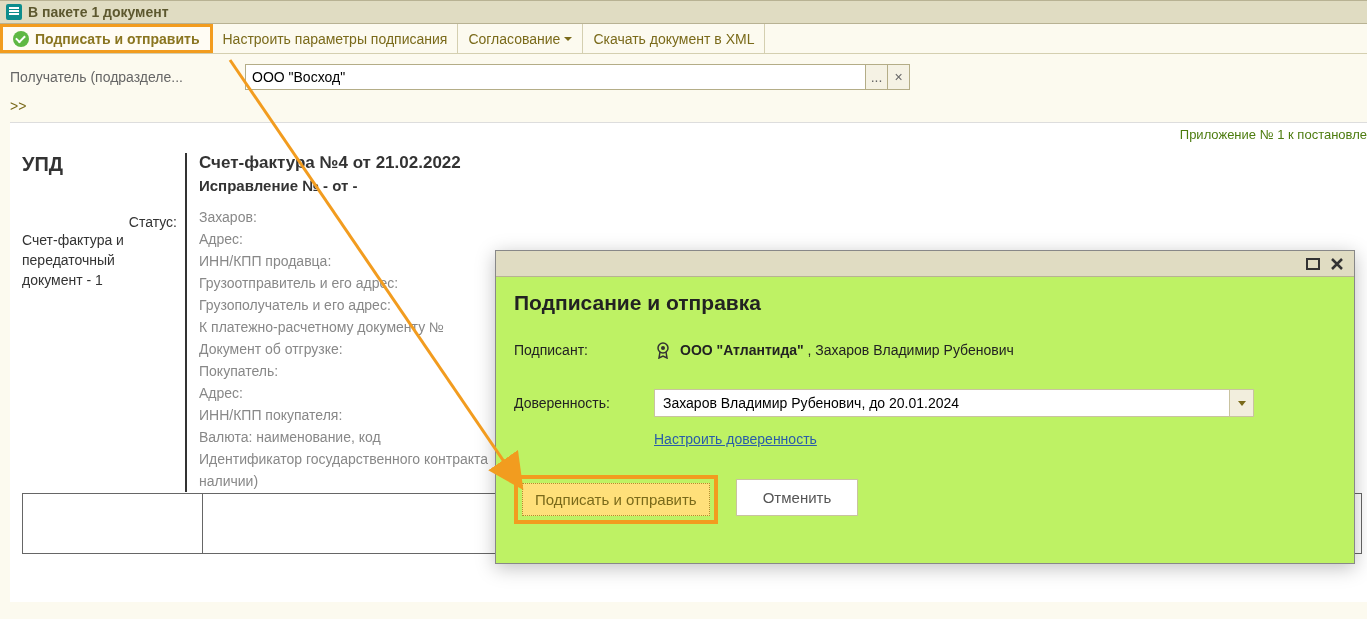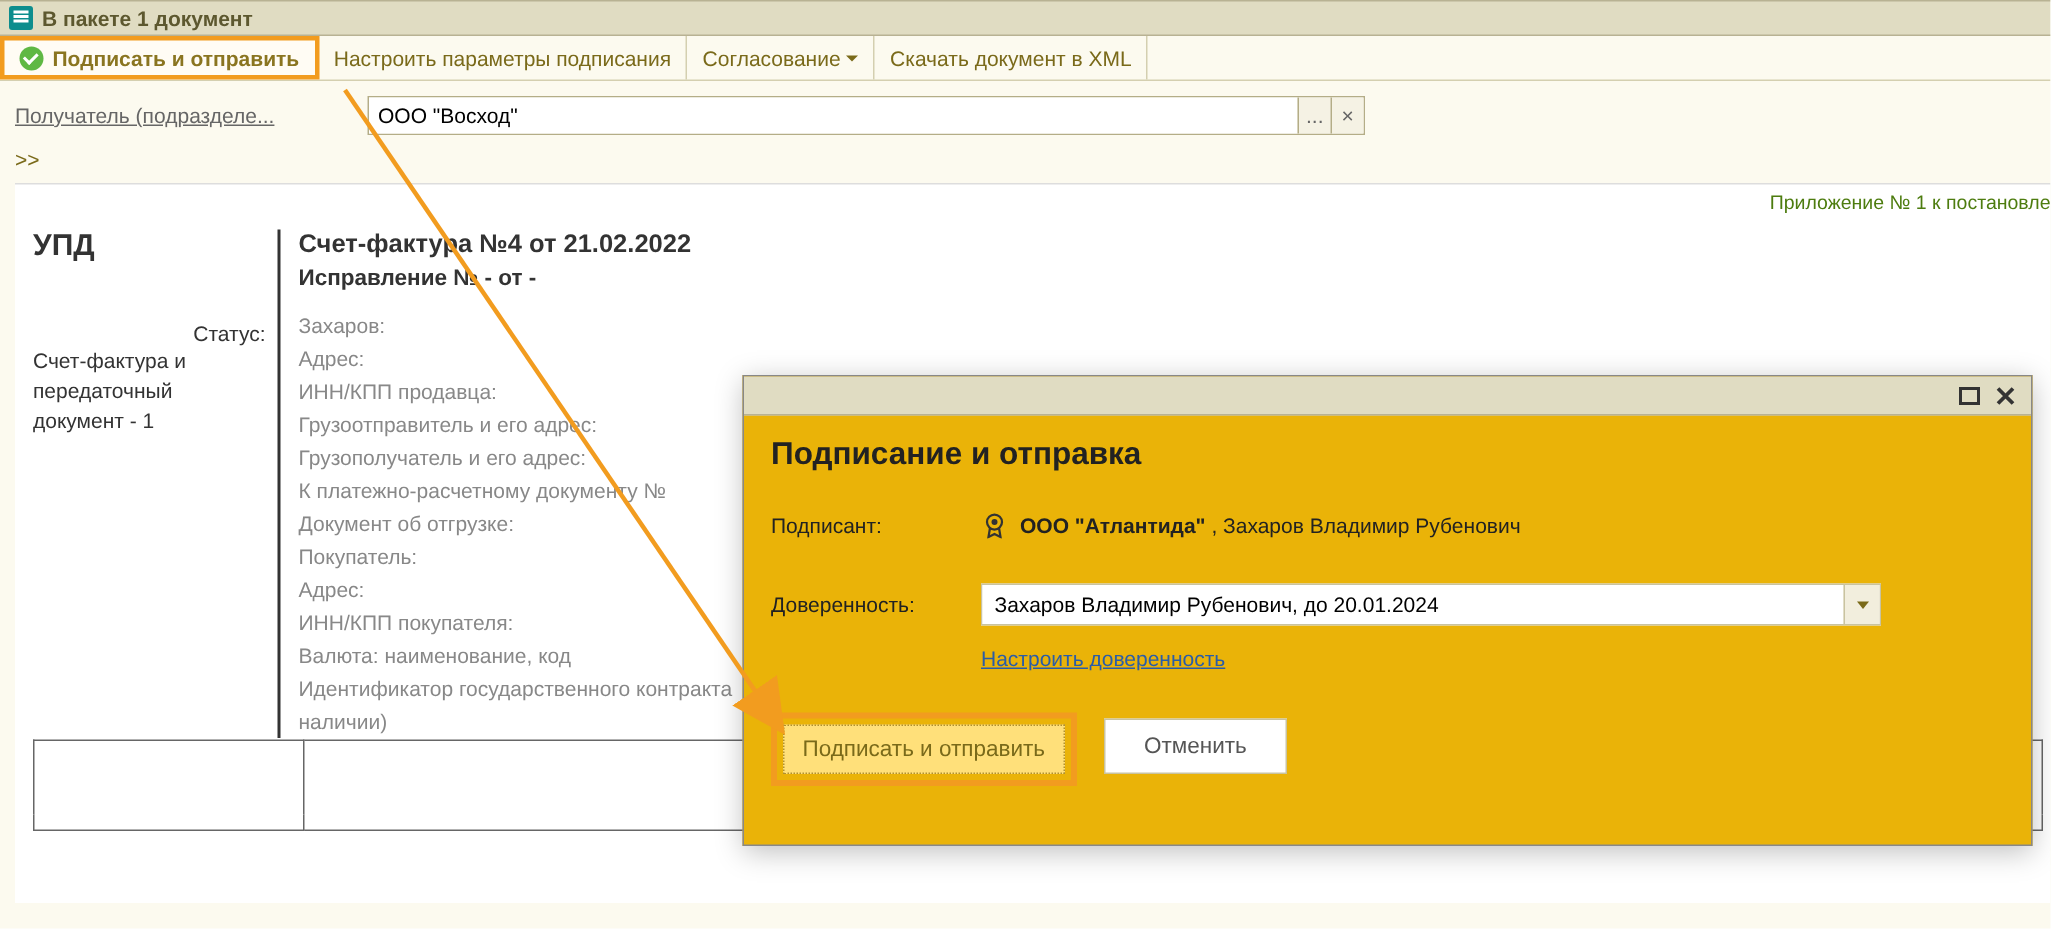--- a/index.html
+++ b/index.html
@@ -86,21 +86,20 @@
   display: flex;
   align-items: center;
   padding: 10px 10px 6px 10px;
 }
 .form-label {
   width: 235px;
   color: #666;
   white-space: nowrap;
   overflow: hidden;
   text-overflow: ellipsis;
-  text-decoration: underline;
 }
 .input-wrap {
   flex: 0 0 665px;
   display: flex;
   height: 26px;
   border: 1px solid #b4ad87;
   background: #fff;
 }
 .input-wrap input {
   flex: 1;
@@ -175,21 +174,21 @@
   position: absolute;
   left: 0; top: 0;
   pointer-events: none;
 }
 .modal {
   position: absolute;
   left: 495px;
   top: 250px;
   width: 860px;
   height: 314px;
-  background: #eab308;
+  background: #bef264;
   border: 1px solid #888;
   box-shadow: 0 4px 18px rgba(0,0,0,0.25);
 }
 .modal-titlebar {
   height: 26px;
   background: #e0dcc2;
   display: flex;
   align-items: center;
   padding: 0 6px;
   border-bottom: 1px solid #b8b293;

